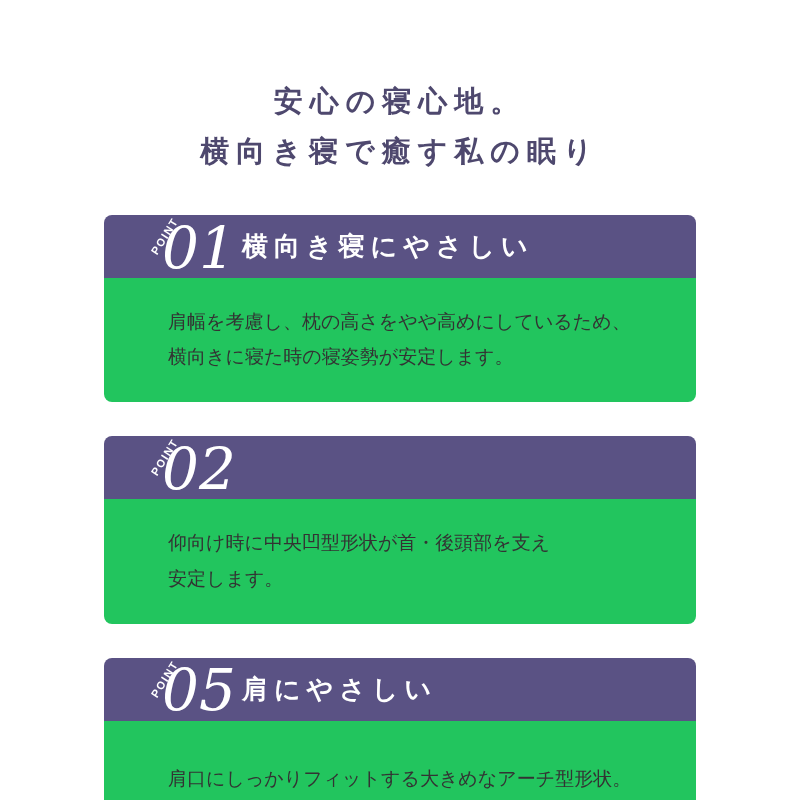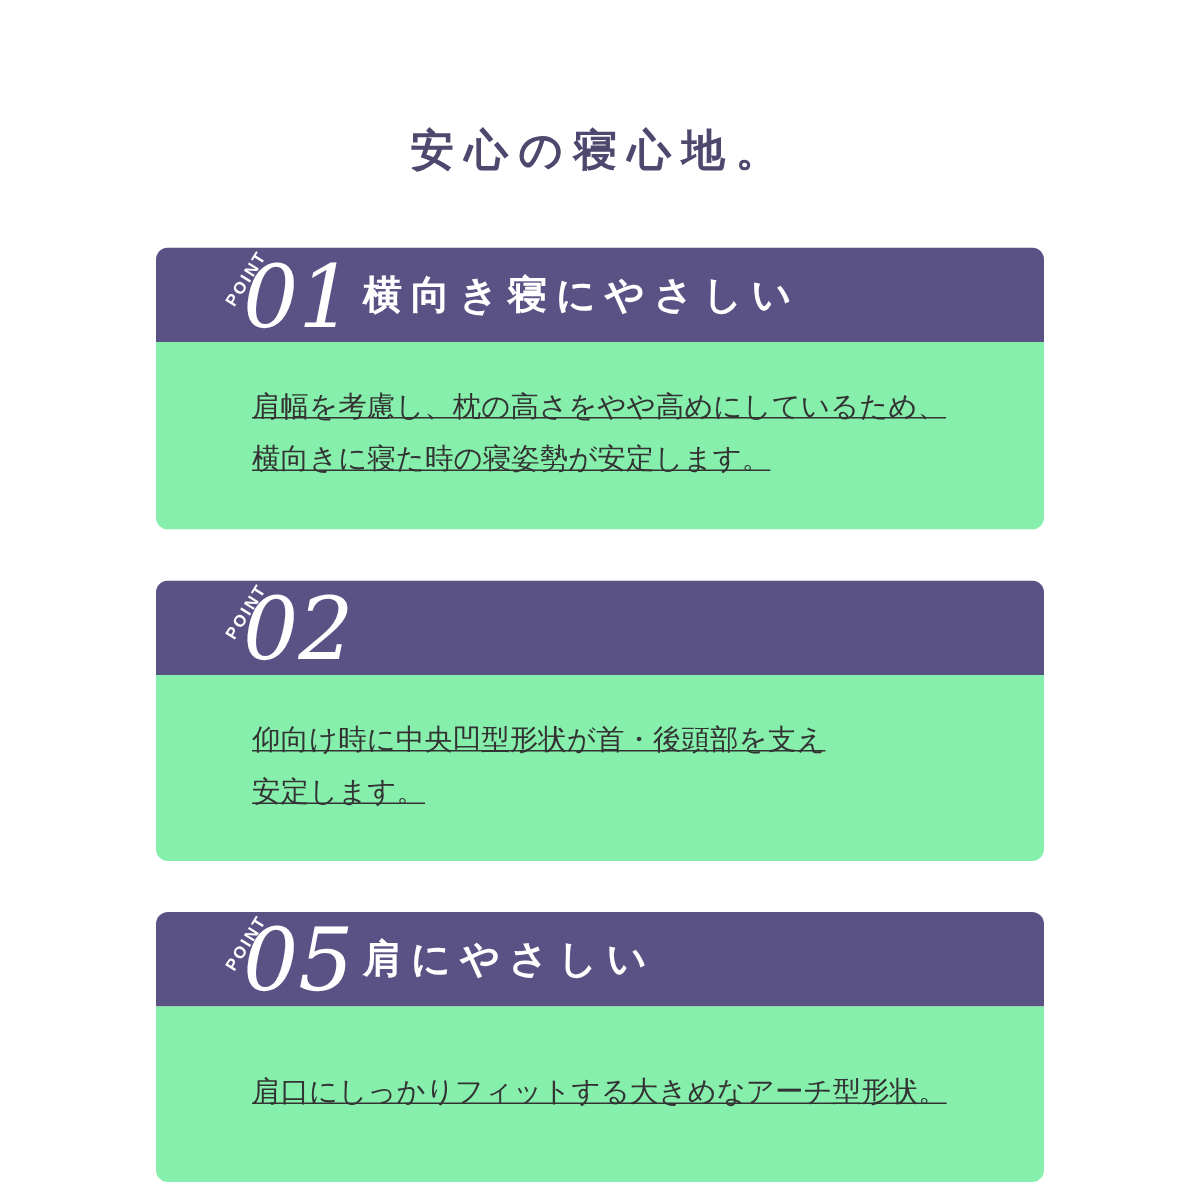--- a/index.html
+++ b/index.html
@@ -71,42 +71,42 @@
     padding-top: 2px;
   }
   .card-heading {
     font-size: 26px;
     font-weight: bold;
     letter-spacing: 6px;
     margin-left: 18px;
     white-space: nowrap;
   }
   .card-body {
-    background: #86efac;
+    background: #22c55e;
     color: #333333;
     font-size: 19px;
     line-height: 1.85;
     padding: 26px 40px 28px 64px;
     white-space: pre-line;
     min-height: 50px;
     box-sizing: border-box;
-    text-decoration: underline;
   }
   .point-card:last-child .card-body {
     padding-top: 40px;
     padding-bottom: 42px;
   }
 </style>
 </head>
 <body>
 
 <div class="page">
 
   <h1 class="main-title">
     <span class="line">安心の寝心地。</span>
+    <span class="line">横向き寝で癒す私の眠り</span>
   </h1>
 
   <div class="cards">
 
     <div class="point-card">
       <div class="card-header">
         <div class="badge">
           <span class="point-label">POINT</span>
           <span class="point-number">01</span>
         </div>

